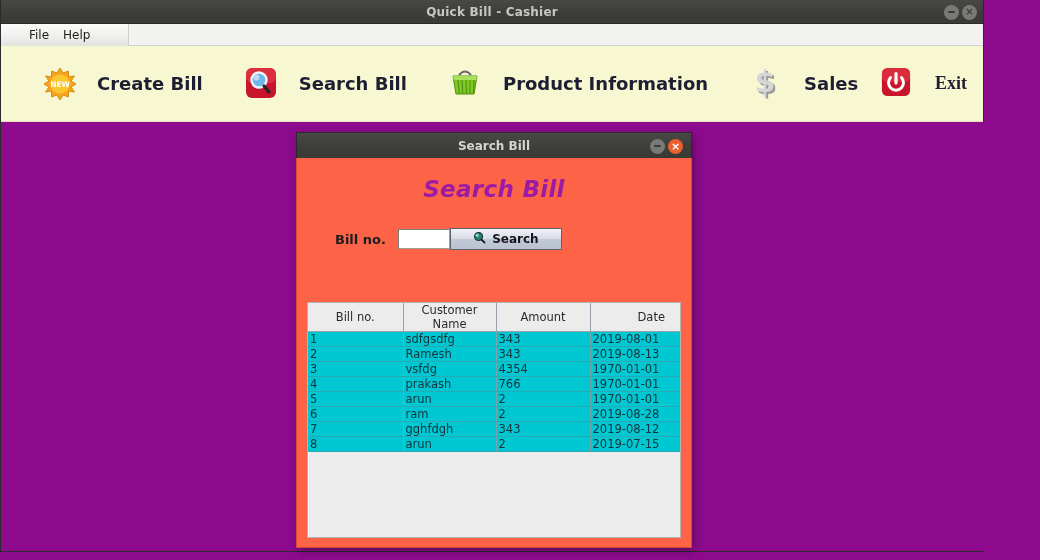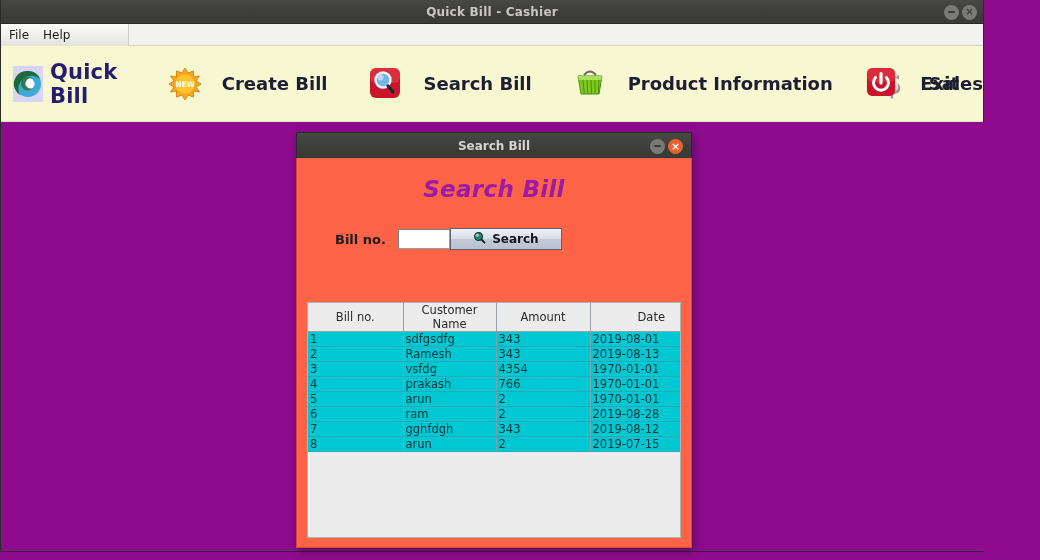--- a/index.html
+++ b/index.html
@@ -77,21 +77,21 @@
     background: #e9e9e7;
     display: flex;
     align-items: stretch;
     border-bottom: 1px solid #d2d2ce;
   }
   #menubar .menu-strip {
     display: flex;
     align-items: center;
     width: 128px;
     height: 22px;
-    padding-left: 8px;
+    padding-left: 28px;
     gap: 14px;
     background: linear-gradient(to bottom, #fbfbfa 0%, #eeeeec 60%, #e2e2df 100%);
     border-right: 1px solid #cfcfcb;
   }
   #menubar .menu-item {
     font-size: 12px;
     color: #1d1d1b;
     cursor: pointer;
   }
   #menubar .filler { flex: 1; background: #f2f2f0; }
@@ -133,22 +133,23 @@
     cursor: pointer;
   }
   .tb-item .tb-label {
     font-size: 18px;
     font-weight: bold;
     color: #1e1e32;
     white-space: nowrap;
   }
   .tb-item.exit-item {
     position: absolute;
-    right: 24px;
+    right: 16px;
     margin-left: 12px;
+    font-family: Liberation Serif, serif;
   }
 
   .icon-box { width: 34px; height: 34px; flex: 0 0 34px; }
 
   
   #desktop {
     position: absolute;
     left: 0; top: 123px;
     width: 1038px;
     height: 428px;
@@ -306,32 +307,20 @@
     <div id="menubar">
       <div class="menu-strip">
         <span class="menu-item">File</span>
         <span class="menu-item">Help</span>
       </div>
       <div class="filler"></div>
     </div>
 
     <div id="toolbar">
 
-      <div class="brand">
-        <span class="logo-box">
-          <svg width="30" height="30" viewBox="0 0 30 30">
-            <circle cx="15" cy="15" r="13" fill="#3fa9d8"></circle>
-            <path d="M15 2a13 13 0 1 0 0 26 13 13 0 0 1 0-26z" fill="#8cc63f"></path>
-            <path d="M15 2a13 13 0 0 1 12 8 13 13 0 0 0-20 16A13 13 0 0 1 15 2z" fill="#1b6b3a"></path>
-            <circle cx="15" cy="15" r="6.5" fill="#ffffff"></circle>
-            <path d="M20 10a7 7 0 1 0 1 8 5 5 0 1 1-1-8z" fill="#2e7d4f"></path>
-          </svg>
-        </span>
-        <span class="brand-text">Quick Bill</span>
-      </div>
 
       <div class="tb-item">
         <span class="icon-box">
           <svg width="34" height="34" viewBox="0 0 34 34">
             <polygon points="17,1 20,6 25.5,4 25.5,10 31.5,9 28,14 33,17 28,20 31.5,25 25.5,24 25.5,30 20,28 17,33 14,28 8.5,30 8.5,24 2.5,25 6,20 1,17 6,14 2.5,9 8.5,10 8.5,4 14,6" fill="#f5a623" stroke="#d98b0b" stroke-width="1"></polygon>
             <circle cx="17" cy="17" r="9.5" fill="#fbc62e"></circle>
             <text x="17" y="20" font-size="7.5" font-weight="bold" fill="#ffffff" text-anchor="middle" font-family="DejaVu Sans, sans-serif">NEW</text>
           </svg>
         </span>
         <span class="tb-label">Create Bill</span>

